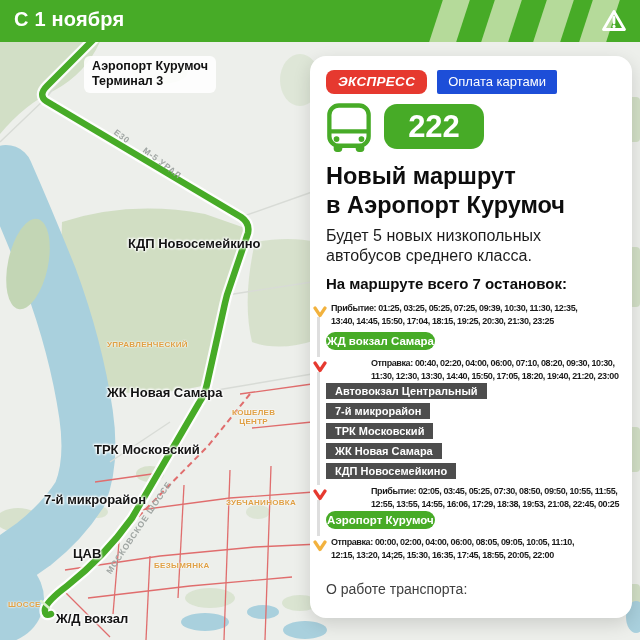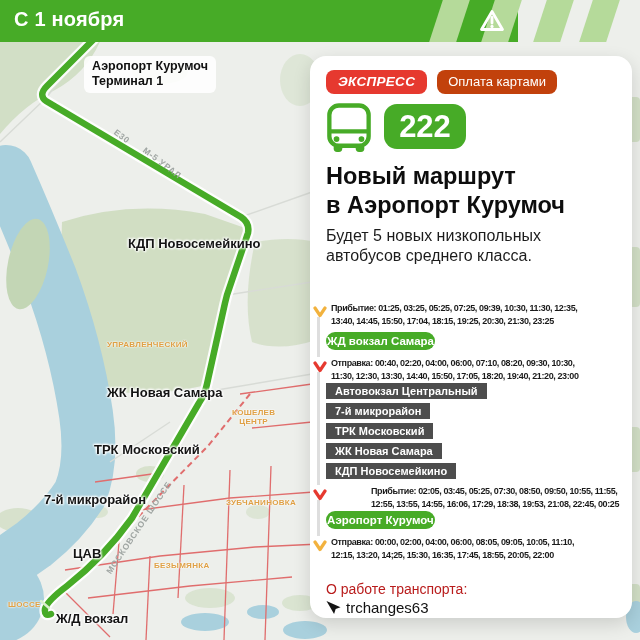--- a/index.html
+++ b/index.html
@@ -1,20 +1,20 @@
 <!DOCTYPE html>
 <html><head>
 <meta charset="utf-8">
 <style>
   html,body{margin:0;padding:0;background:#dfe2de;}
   *{box-sizing:border-box;font-family:"Liberation Sans","DejaVu Sans",sans-serif;}
   #stage{position:relative;width:640px;height:640px;overflow:hidden;background:#edefeb;}
 
   
-  #header{position:absolute;left:0;top:0;width:518px;height:42px;background:#47ab27;z-index:30;}
+  #header{position:absolute;left:0;top:0;width:640px;height:42px;background:#47ab27;z-index:30;}
   #header-title{position:absolute;left:14px;top:8px;font-size:20px;font-weight:bold;color:#fff;letter-spacing:.2px;}
   .stripe{position:absolute;top:0;width:27px;height:42px;background:#b5da9a;transform:skewX(-18deg);}
   #warning-icon{position:absolute;right:13px;top:8px;width:26px;height:26px;}
 
   
   #map-layer{position:absolute;left:0;top:42px;width:640px;height:598px;}
   #map-svg{position:absolute;left:0;top:0;}
   .map-stop{position:absolute;font-size:13px;font-weight:bold;color:#141414;white-space:nowrap;
     text-shadow:0 0 3px #fff,0 0 3px #fff,1px 1px 2px #fff,-1px -1px 2px #fff;}
   #map-airport-label{position:absolute;left:84px;top:14px;background:rgba(255,255,255,.88);
@@ -22,36 +22,36 @@
   .map-district{position:absolute;font-size:8px;font-weight:bold;color:#dfa045;letter-spacing:.3px;white-space:nowrap;
     text-shadow:0 0 2px #fff,0 0 2px #fff;}
   .map-road{position:absolute;font-size:8.5px;font-weight:bold;color:#9fa5a2;letter-spacing:.8px;white-space:nowrap;transform-origin:0 0;}
 
   
   #card{position:absolute;left:310px;top:56px;width:322px;height:562px;background:#fff;border-radius:16px;
     box-shadow:0 6px 18px rgba(0,0,0,.14);z-index:20;}
   #badges-row{position:absolute;left:16px;top:14px;display:flex;gap:10px;}
   #express-badge{background:#e6392f;color:#fff;font-size:13.5px;font-weight:bold;font-style:italic;
     height:24px;line-height:24px;padding:0 12px;border-radius:8px;letter-spacing:.3px;}
-  #payment-badge{background:#c2410c;color:#fff;font-size:13px;height:24px;line-height:24px;padding:0 11px;border-radius:8px;}
+  #payment-badge{background:#1d4ed8;color:#fff;font-size:13px;height:24px;line-height:24px;padding:0 11px;border-radius:2px;}
   #bus-row{position:absolute;left:16px;top:47px;display:flex;gap:12px;align-items:flex-start;}
-  #route-number-badge{background:#47ab27;color:#fff;font-size:31px;font-weight:bold;width:82px;height:45px;
+  #route-number-badge{background:#47ab27;color:#fff;font-size:31px;font-weight:bold;width:100px;height:45px;
     border-radius:13px;display:flex;align-items:center;justify-content:center;margin-top:1px;}
   #card-title{position:absolute;left:16px;top:106px;font-size:23.5px;font-weight:bold;color:#0d0d0d;line-height:29px;}
   #card-desc{position:absolute;left:16px;top:170px;width:248px;font-size:16px;color:#1c1c1c;line-height:20px;}
   #stops-heading{position:absolute;left:16px;top:219px;font-size:15px;font-weight:bold;color:#0d0d0d;}
   #connector-line{position:absolute;left:7px;top:252px;width:3px;height:237px;background:#dedede;border-radius:2px;}
   .sched{position:absolute;left:3px;display:flex;align-items:flex-start;}
   .sched .chev{width:18px;height:15px;background:#fff;flex:0 0 18px;padding-top:2px;}
   .sched .times{width:262px;font-size:9px;font-weight:bold;color:#1a1a1a;line-height:12.5px;letter-spacing:-0.4px;}
   .green-pill{position:absolute;left:16px;height:18px;line-height:18px;background:#47ab27;color:#fff;
     font-size:11.5px;font-weight:bold;padding:0 1px;border-radius:9px;white-space:nowrap;display:inline-block;}
   .dark-pill{position:absolute;left:16px;height:16px;line-height:16px;background:#4d4d4d;color:#fff;
     font-size:11px;font-weight:bold;padding:0 9px;border-radius:0;white-space:nowrap;display:inline-block;}
-  #footer-label{position:absolute;left:16px;top:525px;font-size:14px;color:#b91c1c;}
+  #footer-label{position:absolute;left:16px;top:525px;font-size:14px;color:#404040;}
   #footer-channel{position:absolute;left:16px;top:543px;display:flex;align-items:center;gap:5px;font-size:15px;color:#111;}
 </style>
 </head>
 <body>
 
 <div id="stage">
 
   <div id="map-layer">
     <svg id="map-svg" width="640" height="598" viewBox="0 0 640 598">
 
@@ -111,21 +111,21 @@
 
       <g>
         <path d="M95,-4 L47,44 Q38,53 46,59 L241,175 Q250,181 248,191 L227,253 Q226,257 225,261 L207,342 Q205,352 199,361 L132,476 Q104,515 67,544 Q47,559 45,567 Q44,575 51,572" fill="none" stroke="#ffffff" stroke-width="11" stroke-linecap="round" stroke-linejoin="round" opacity=".9"></path>
         <path d="M95,-4 L47,44 Q38,53 46,59 L241,175 Q250,181 248,191 L227,253 Q226,257 225,261 L207,342 Q205,352 199,361 L132,476 Q104,515 67,544 Q47,559 45,567 Q44,575 51,572" fill="none" stroke="#47ab27" stroke-width="6.5" stroke-linecap="round" stroke-linejoin="round"></path>
         <path d="M41,559 L49,566" stroke="#d9efcd" stroke-width="2.5" stroke-linecap="round"></path>
       </g>
     </svg>
 
     <div id="map-airport-label">
       <div>Аэропорт Курумоч</div>
-      <div>Терминал 1</div>
+      <div>Терминал 3</div>
     </div>
     <div class="map-stop" style="left:128px;top:194px;">КДП Новосемейкино</div>
     <div class="map-stop" style="left:107px;top:343px;">ЖК Новая Самара</div>
     <div class="map-stop" style="left:94px;top:400px;">ТРК Московский</div>
     <div class="map-stop" style="left:44px;top:450px;">7-й микрорайон</div>
     <div class="map-stop" style="left:73px;top:504px;">ЦАВ</div>
     <div class="map-stop" style="left:56px;top:569px;">Ж/Д вокзал</div>
 
     <div class="map-district" style="left:107px;top:298px;">УПРАВЛЕНЧЕСКИЙ</div>
     <div class="map-district" style="left:232px;top:366px;text-align:center;">
@@ -171,35 +171,36 @@
       </svg>
       <div id="route-number-badge">222</div>
     </div>
 
     <div id="card-title">
       <div>Новый маршрут</div>
       <div>в Аэропорт Курумоч</div>
     </div>
 
     <div id="card-desc">Будет 5 новых низкопольных автобусов среднего класса.</div>
+    <div id="stops-heading">На маршруте всего 7 остановок:</div>
 
     <div id="connector-line"></div>
 
     <div class="sched" style="top:246px;">
       <div class="chev">
         <svg width="14" height="12" viewBox="0 0 14 12">
             <polyline points="2,2 7,9.5 12,2" fill="none" stroke="#f2b23e" stroke-width="3.2" stroke-linecap="round" stroke-linejoin="round"></polyline>
           </svg>
       </div>
       <div class="times">Прибытие: 01:25, 03:25, 05:25, 07:25, 09:39, 10:30, 11:30, 12:35, 13:40, 14:45, 15:50, 17:04, 18:15, 19:25, 20:30, 21:30, 23:25</div>
     </div>
 
     <div class="green-pill" style="top:276px;">ЖД вокзал Самара</div>
 
-    <div class="sched" style="top:301px;">
+    <div class="sched" style="top:301px;gap:40px;">
       <div class="chev">
         <svg width="14" height="12" viewBox="0 0 14 12">
             <polyline points="2,2 7,9.5 12,2" fill="none" stroke="#e6392f" stroke-width="3.2" stroke-linecap="round" stroke-linejoin="round"></polyline>
           </svg>
       </div>
       <div class="times">Отправка: 00:40, 02:20, 04:00, 06:00, 07:10, 08:20, 09:30, 10:30, 11:30, 12:30, 13:30, 14:40, 15:50, 17:05, 18:20, 19:40, 21:20, 23:00</div>
     </div>
 
     <div class="dark-pill" style="top:327px;">Автовокзал Центральный</div>
     <div class="dark-pill" style="top:347px;">7-й микрорайон</div>
@@ -221,21 +222,15 @@
     <div class="sched" style="top:480px;">
       <div class="chev">
         <svg width="14" height="12" viewBox="0 0 14 12">
             <polyline points="2,2 7,9.5 12,2" fill="none" stroke="#f2b23e" stroke-width="3.2" stroke-linecap="round" stroke-linejoin="round"></polyline>
           </svg>
       </div>
       <div class="times">Отправка: 00:00, 02:00, 04:00, 06:00, 08:05, 09:05, 10:05, 11:10, 12:15, 13:20, 14;25, 15:30, 16:35, 17:45, 18:55, 20:05, 22:00</div>
     </div>
 
     <div id="footer-label">О работе транспорта:</div>
-    <div id="footer-channel">
-      <svg width="15" height="15" viewBox="0 0 16 16">
-        <path d="M0.5,1 L15.5,7.8 L10.3,9.6 L8.6,15 L6.3,10.9 Z" fill="#141414"></path>
-      </svg>
-      <span>trchanges63</span>
-    </div>
   </div>
 
 </div>
 
 </body></html>

